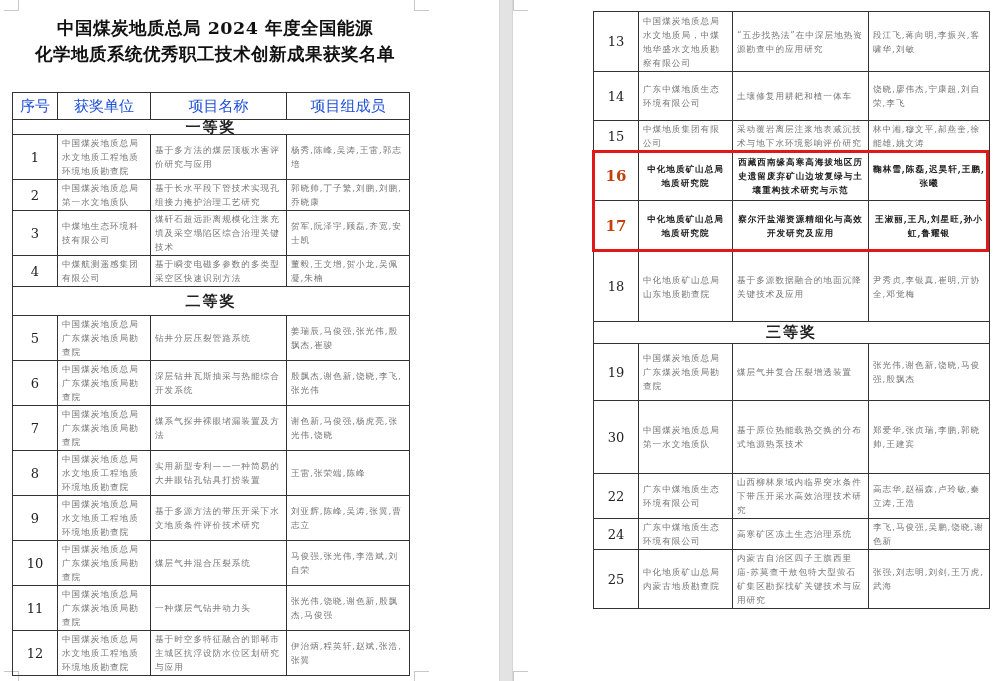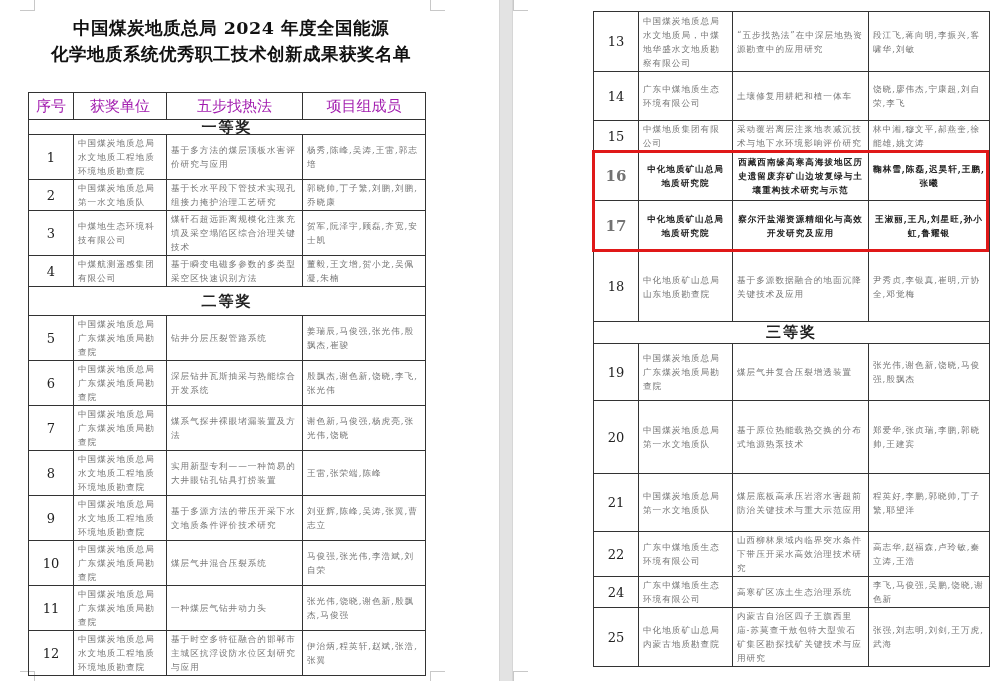--- a/index.html
+++ b/index.html
@@ -3,44 +3,44 @@
 <meta charset="utf-8">
 <style>
   html, body { margin:0; padding:0; }
   body {
     width:1000px; height:681px; overflow:hidden; position:relative;
     background:#ffffff;
     font-family:"DejaVu Serif","Liberation Serif",serif;
     color:#222;
   }
   .page { position:absolute; top:0; height:681px; background:#fff; overflow:hidden; }
-  .page-left { left:16px; width:499px; }
+  .page-left { left:0; width:499px; }
   .page-right { left:513px; width:487px; }
   .gutter { position:absolute; left:499px; top:0; width:14px; height:681px; background:#e3e3e3; border-left:1px solid #d6d6d6; border-right:1px solid #d6d6d6; box-sizing:border-box; }
   .corner { position:absolute; width:14px; height:10px; border-color:#c8c8c8; border-style:solid; border-width:0; }
   .c-tl { border-right-width:1px; border-bottom-width:1px; }
   .c-tr { border-left-width:1px; border-bottom-width:1px; }
   .c-bl { border-right-width:1px; border-top-width:1px; }
   .c-br { border-left-width:1px; border-top-width:1px; }
 
   .doc-title { position:absolute; left:0; width:430px; text-align:center; font-weight:bold; font-size:17.5px; color:#111; letter-spacing:0.5px; }
   .t1 { top:16px; }
   .t2 { top:42px; }
 
   table.awards { position:absolute; border-collapse:collapse; table-layout:fixed; }
   table.awards td, table.awards th { border:1.3px solid #333; padding:1px 4px; vertical-align:middle; }
   .left-table { left:12px; top:92px; width:397px; }
   .right-table { left:80px; top:11px; width:396px; }
 
-  th.hdr { font-family:"DejaVu Sans","Liberation Sans",sans-serif; font-weight:normal; font-size:15px; height:24px; color:#a21caf; }
+  th.hdr { font-family:"DejaVu Sans","Liberation Sans",sans-serif; font-weight:normal; font-size:15px; height:24px; color:#1d4ed8; }
   td.section { text-align:center; font-size:15px; font-weight:bold; color:#222; letter-spacing:2px; }
   td.num { text-align:center; font-size:13px; color:#222; }
   td.txt { font-size:8.6px; line-height:14px; color:#777; letter-spacing:1px; }
   .hl td { border-style:dashed; border-color:#bbb; }
-  .hl td.num { font-weight:bold; font-size:15px; color:#737373; }
+  .hl td.num { font-weight:bold; font-size:15px; color:#c2410c; }
   .hl td.txt { font-weight:bold; color:#222; text-align:center; }
   .redbox { position:absolute; left:79px; top:150px; width:397px; height:102px; border:3px solid #e01818; box-sizing:border-box; pointer-events:none; }
 </style>
 </head>
 <body>
 
 <div class="page page-left">
   <div class="corner c-tl" style="left:4px;top:0;"></div>
   <div class="corner c-tr" style="left:414px;top:0;"></div>
   <div class="corner c-bl" style="left:4px;top:671px;"></div>
@@ -53,21 +53,21 @@
     <colgroup>
         <col style="width:45px">
         <col style="width:93px">
         <col style="width:136px">
         <col style="width:123px">
       </colgroup>
     <tbody>
         <tr>
       <th class="hdr">序号</th>
       <th class="hdr">获奖单位</th>
-      <th class="hdr">五步找热法</th>
+      <th class="hdr">项目名称</th>
       <th class="hdr">项目组成员</th>
     </tr>
     <tr>
           <td colspan="4" class="section" style="height:14px;padding:0;line-height:14px;">一等奖</td>
         </tr>
 
     <tr style="height:44px">
       <td class="num">1</td>
       <td class="txt">中国煤炭地质总局水文地质工程地质环境地质勘查院</td>
       <td class="txt">基于多方法的煤层顶板水害评价研究与应用</td>
@@ -206,30 +206,24 @@
           <td colspan="4" class="section" style="height:18px;">三等奖</td>
         </tr>
 
     <tr style="height:57px">
       <td class="num">19</td>
       <td class="txt">中国煤炭地质总局广东煤炭地质局勘查院</td>
       <td class="txt">煤层气井复合压裂增透装置</td>
       <td class="txt">张光伟,谢色新,饶晓,马俊强,殷飘杰</td>
     </tr>
     <tr style="height:73px">
-      <td class="num">20</td>
+      <td class="num">30</td>
       <td class="txt">中国煤炭地质总局第一水文地质队</td>
       <td class="txt">基于原位热能载热交换的分布式地源热泵技术</td>
       <td class="txt">郑爱华,张贞瑞,李鹏,郭晓帅,王建宾</td>
-    </tr>
-    <tr style="height:58px">
-      <td class="num">21</td>
-      <td class="txt">中国煤炭地质总局第一水文地质队</td>
-      <td class="txt">煤层底板高承压岩溶水害超前防治关键技术与重大示范应用</td>
-      <td class="txt">程英好,李鹏,郭晓帅,丁子繁,耶望洋</td>
     </tr>
     <tr style="height:30px">
       <td class="num">22</td>
       <td class="txt">广东中煤地质生态环境有限公司</td>
       <td class="txt">山西柳林泉域内临界突水条件下带压开采水高效治理技术研究</td>
       <td class="txt">高志华,赵福森,卢玲敏,秦立涛,王浩</td>
     </tr>
     <tr style="height:30px">
       <td class="num">24</td>
       <td class="txt">广东中煤地质生态环境有限公司</td>

